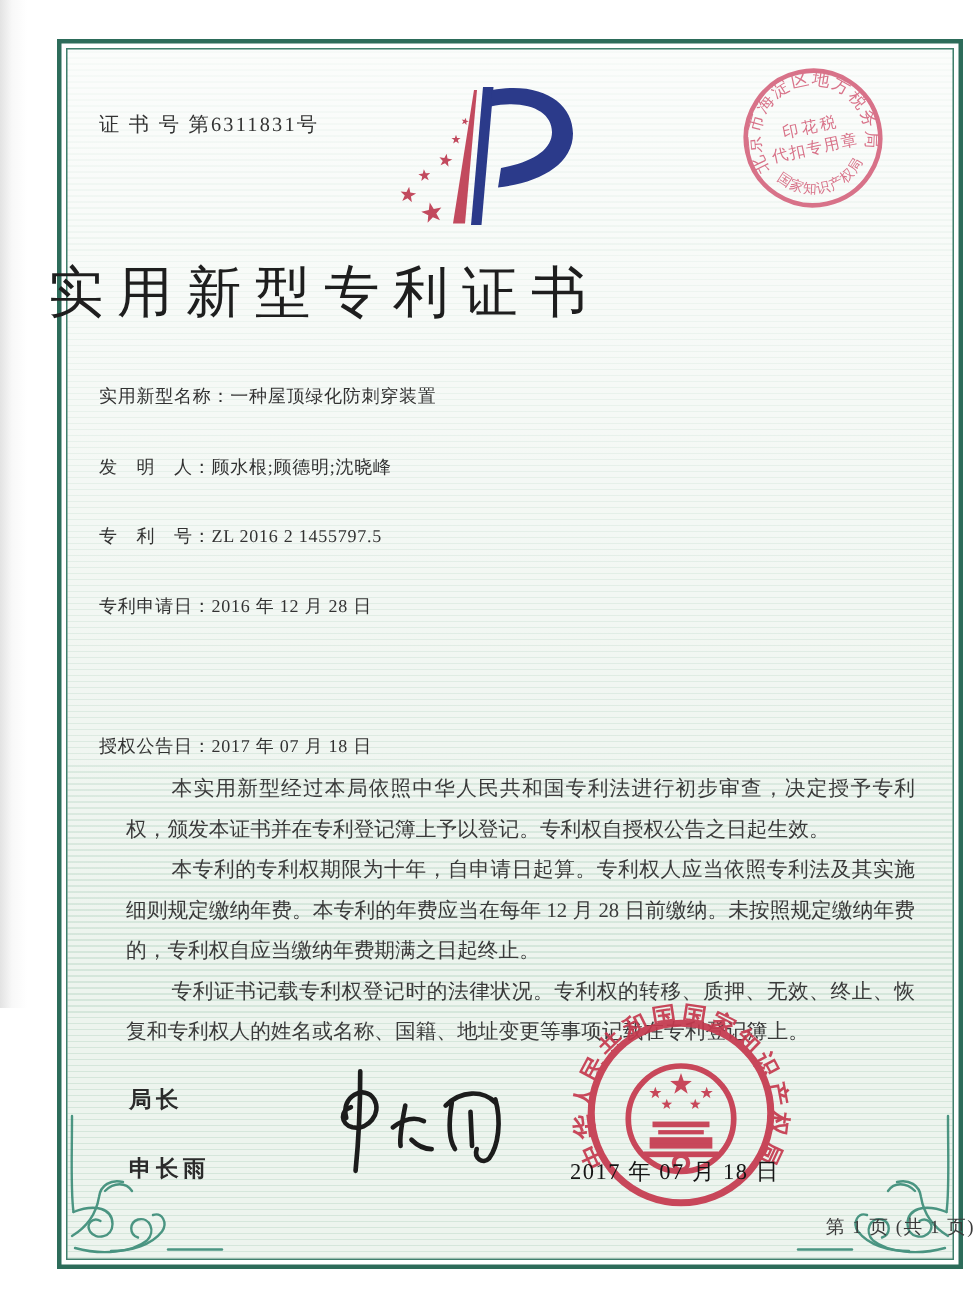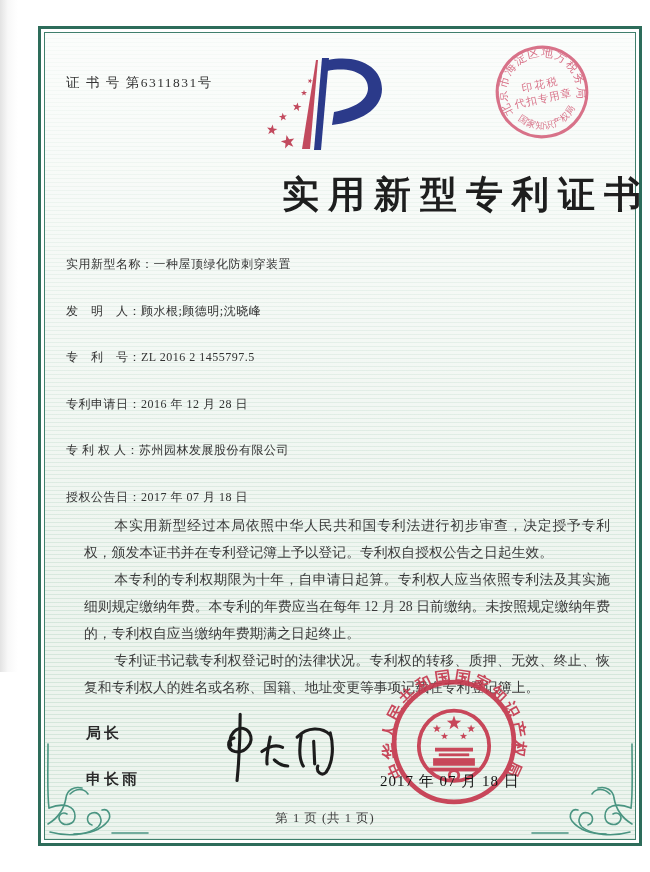--- a/index.html
+++ b/index.html
@@ -15,34 +15,34 @@
   .frame-outer{position:absolute;left:38px;top:26px;width:604px;height:820px;
     border:3px solid var(--frame-green);}
   .frame-inner{position:absolute;inset:3px;border:1px solid var(--frame-green-in);
     background-color:var(--paper-green);
     background-image:
       linear-gradient(180deg,rgba(255,255,255,.8) 0%,rgba(255,255,255,.35) 40%,rgba(255,255,255,0) 75%),
       repeating-linear-gradient(0deg,rgba(150,195,170,.28) 0px,rgba(150,195,170,.28) 1px,transparent 1px,transparent 4px);}
   .cert-no{position:absolute;left:66px;top:74px;font-size:13.5px;letter-spacing:1.5px;color:#333;}
   .logo{position:absolute;left:258px;top:56px;width:155px;height:100px;}
   .stamp{position:absolute;left:486px;top:36px;width:112px;height:112px;transform:rotate(-12deg);opacity:.88;}
-  .title{position:absolute;left:0;right:0;top:170px;text-align:right;font-size:37px;
-    letter-spacing:9px;color:#1e1e1e;font-weight:700;}
+  .title{position:absolute;left:0;right:0;top:170px;text-align:left;font-size:37px;
+    letter-spacing:9px;color:#1e1e1e;font-weight:400;padding-left:32px;}
   .field{position:absolute;left:66px;font-size:12px;color:#323232;letter-spacing:.5px;white-space:nowrap;}
   .f0{top:256px}.f1{top:303px}.f2{top:349px}.f3{top:396px}.f4{top:442px}.f5{top:489px}
   .body-text{position:absolute;left:64px;top:512px;width:526px;color:#3a3a3a;margin-left:20px;}
   .body-text p{font-size:13.8px;line-height:27px;text-indent:2.2em;text-align:justify;}
   .signer{position:absolute;left:86px;font-family:Liberation Mono, monospace;
     font-weight:600;font-size:15px;letter-spacing:3px;color:#2b2b2b;}
   .signer-title{top:724px}.signer-name{top:770px}
   .signature{position:absolute;left:212px;top:706px;width:135px;height:88px;}
   .seal{position:absolute;left:378px;top:666px;width:152px;height:152px;opacity:.92;}
   .issue-date{position:absolute;left:380px;top:772px;font-size:15px;letter-spacing:1px;
     color:#141414;z-index:5;white-space:nowrap;}
-  .footer{position:absolute;left:0;right:0;top:810px;text-align:center;font-size:12.5px;
+  .footer{position:absolute;left:0;right:0;top:810px;text-align:right;font-size:12.5px;
     letter-spacing:1px;color:#3b3b3b;}
   .flourish{position:absolute;width:108px;height:100px;opacity:.85;}
   .flourish-left{left:44px;top:742px;}
   .flourish-right{left:528px;top:742px;transform:scaleX(-1);}
   .defs-holder{position:absolute;width:0;height:0;}
   svg text{font-family:"Liberation Serif","DejaVu Serif",serif;}
 </style>
 </head>
 <body>
 
@@ -96,21 +96,20 @@
     <text x="55" y="51" font-size="10.5" fill="#d4607a" text-anchor="middle" letter-spacing="2">印花税</text>
     <text x="55" y="65" font-size="10.5" fill="#d4607a" text-anchor="middle" letter-spacing="1">代扣专用章</text>
   </svg>
 
   <div class="title">实用新型专利证书</div>
 
   <div class="field f0"><span>实用新型名称：</span><span>一种屋顶绿化防刺穿装置</span></div>
   <div class="field f1"><span>发　明　人：</span><span>顾水根;顾德明;沈晓峰</span></div>
   <div class="field f2"><span>专　利　号：</span><span>ZL 2016 2 1455797.5</span></div>
   <div class="field f3"><span>专利申请日：</span><span>2016 年 12 月 28 日</span></div>
-  <div class="field f4"><span>专 利 权 人：</span><span>苏州园林发展股份有限公司</span></div>
   <div class="field f5"><span>授权公告日：</span><span>2017 年 07 月 18 日</span></div>
 
   <div class="body-text">
     <p>本实用新型经过本局依照中华人民共和国专利法进行初步审查，决定授予专利权，颁发本证书并在专利登记簿上予以登记。专利权自授权公告之日起生效。</p>
     <p>本专利的专利权期限为十年，自申请日起算。专利权人应当依照专利法及其实施细则规定缴纳年费。本专利的年费应当在每年 12 月 28 日前缴纳。未按照规定缴纳年费的，专利权自应当缴纳年费期满之日起终止。</p>
     <p>专利证书记载专利权登记时的法律状况。专利权的转移、质押、无效、终止、恢复和专利权人的姓名或名称、国籍、地址变更等事项记载在专利登记簿上。</p>
   </div>
 
   <div class="signer signer-title">局长</div>
   <div class="signer signer-name">申长雨</div>

